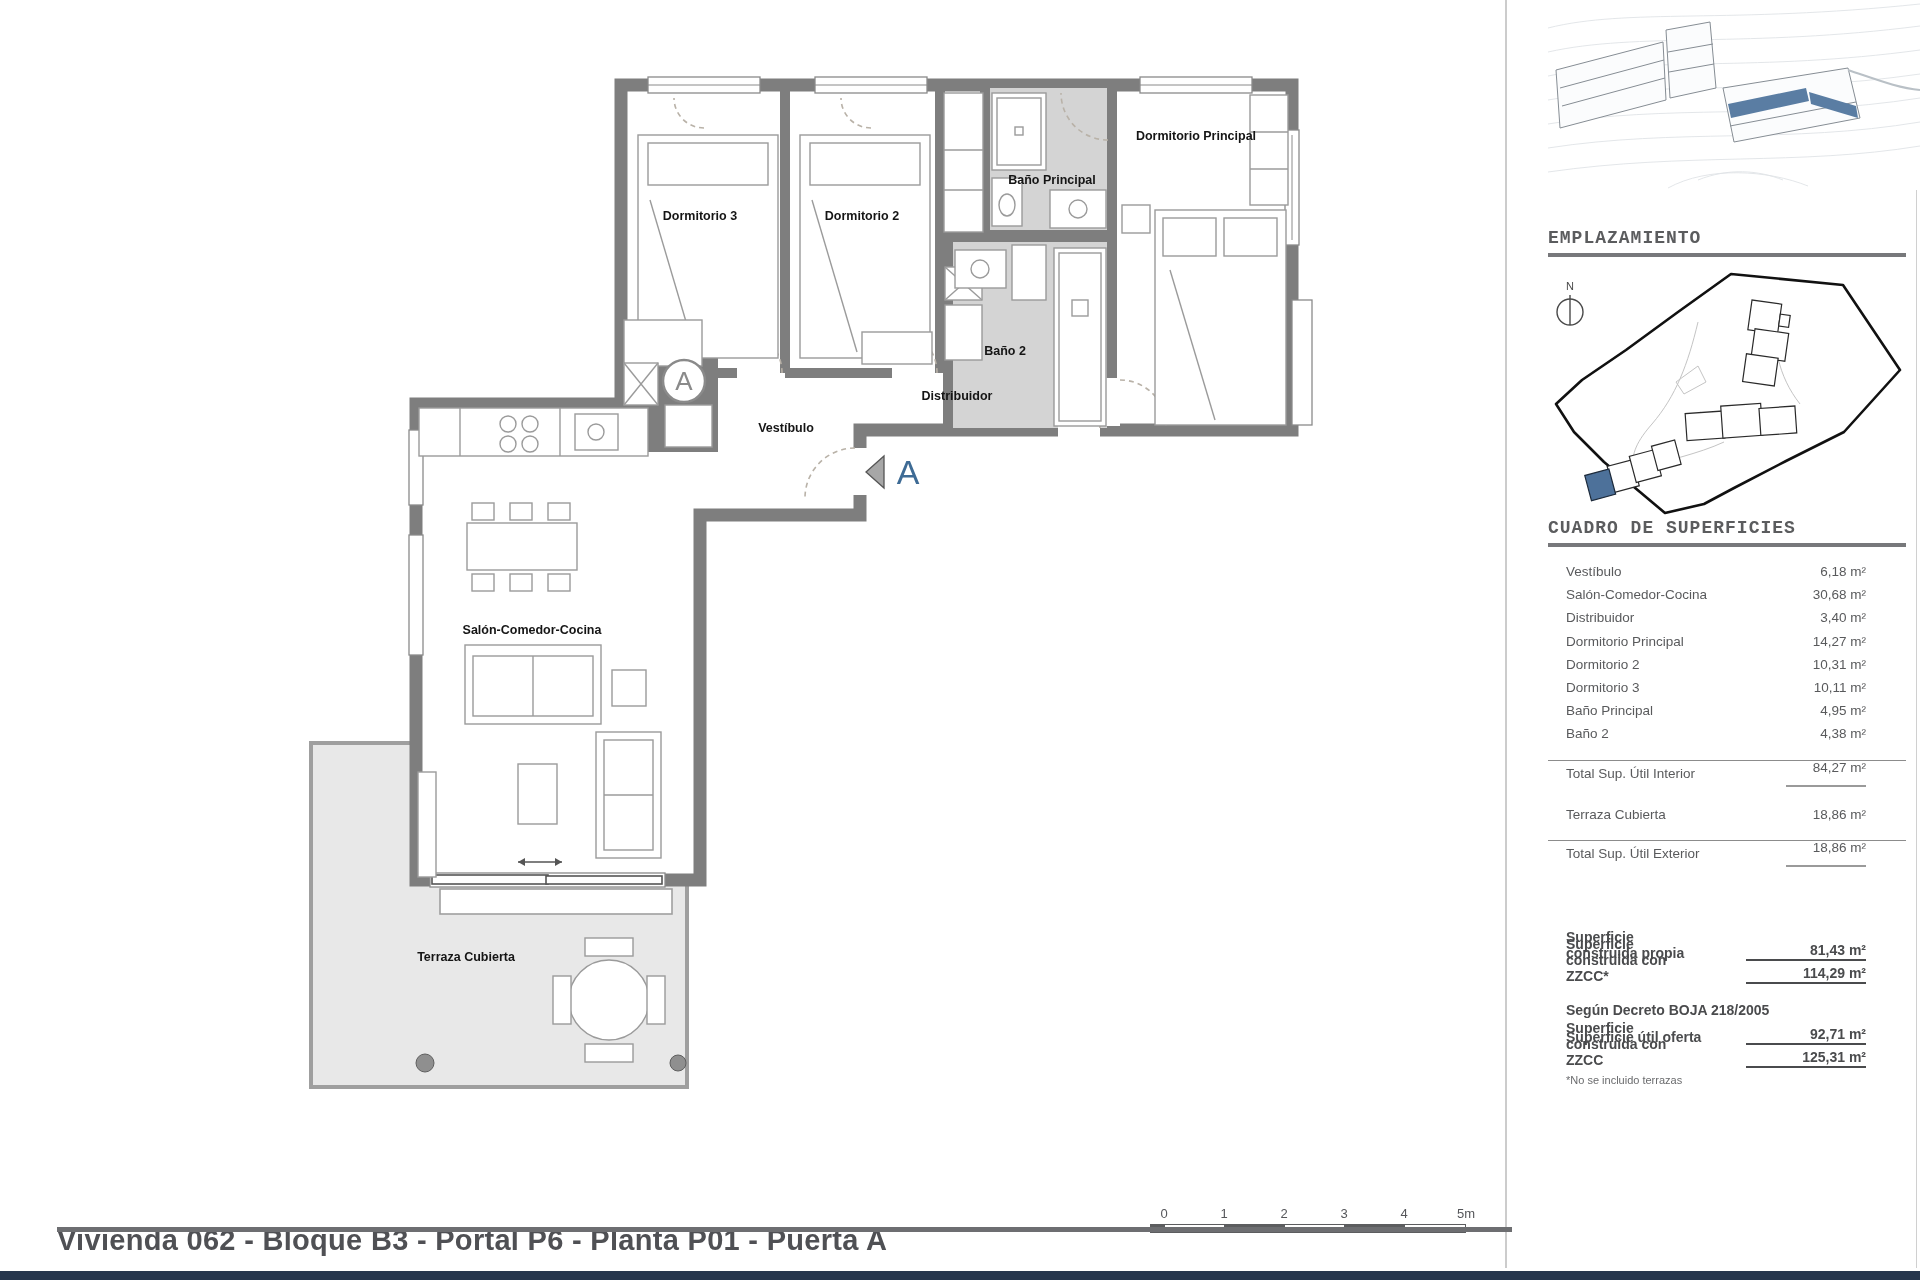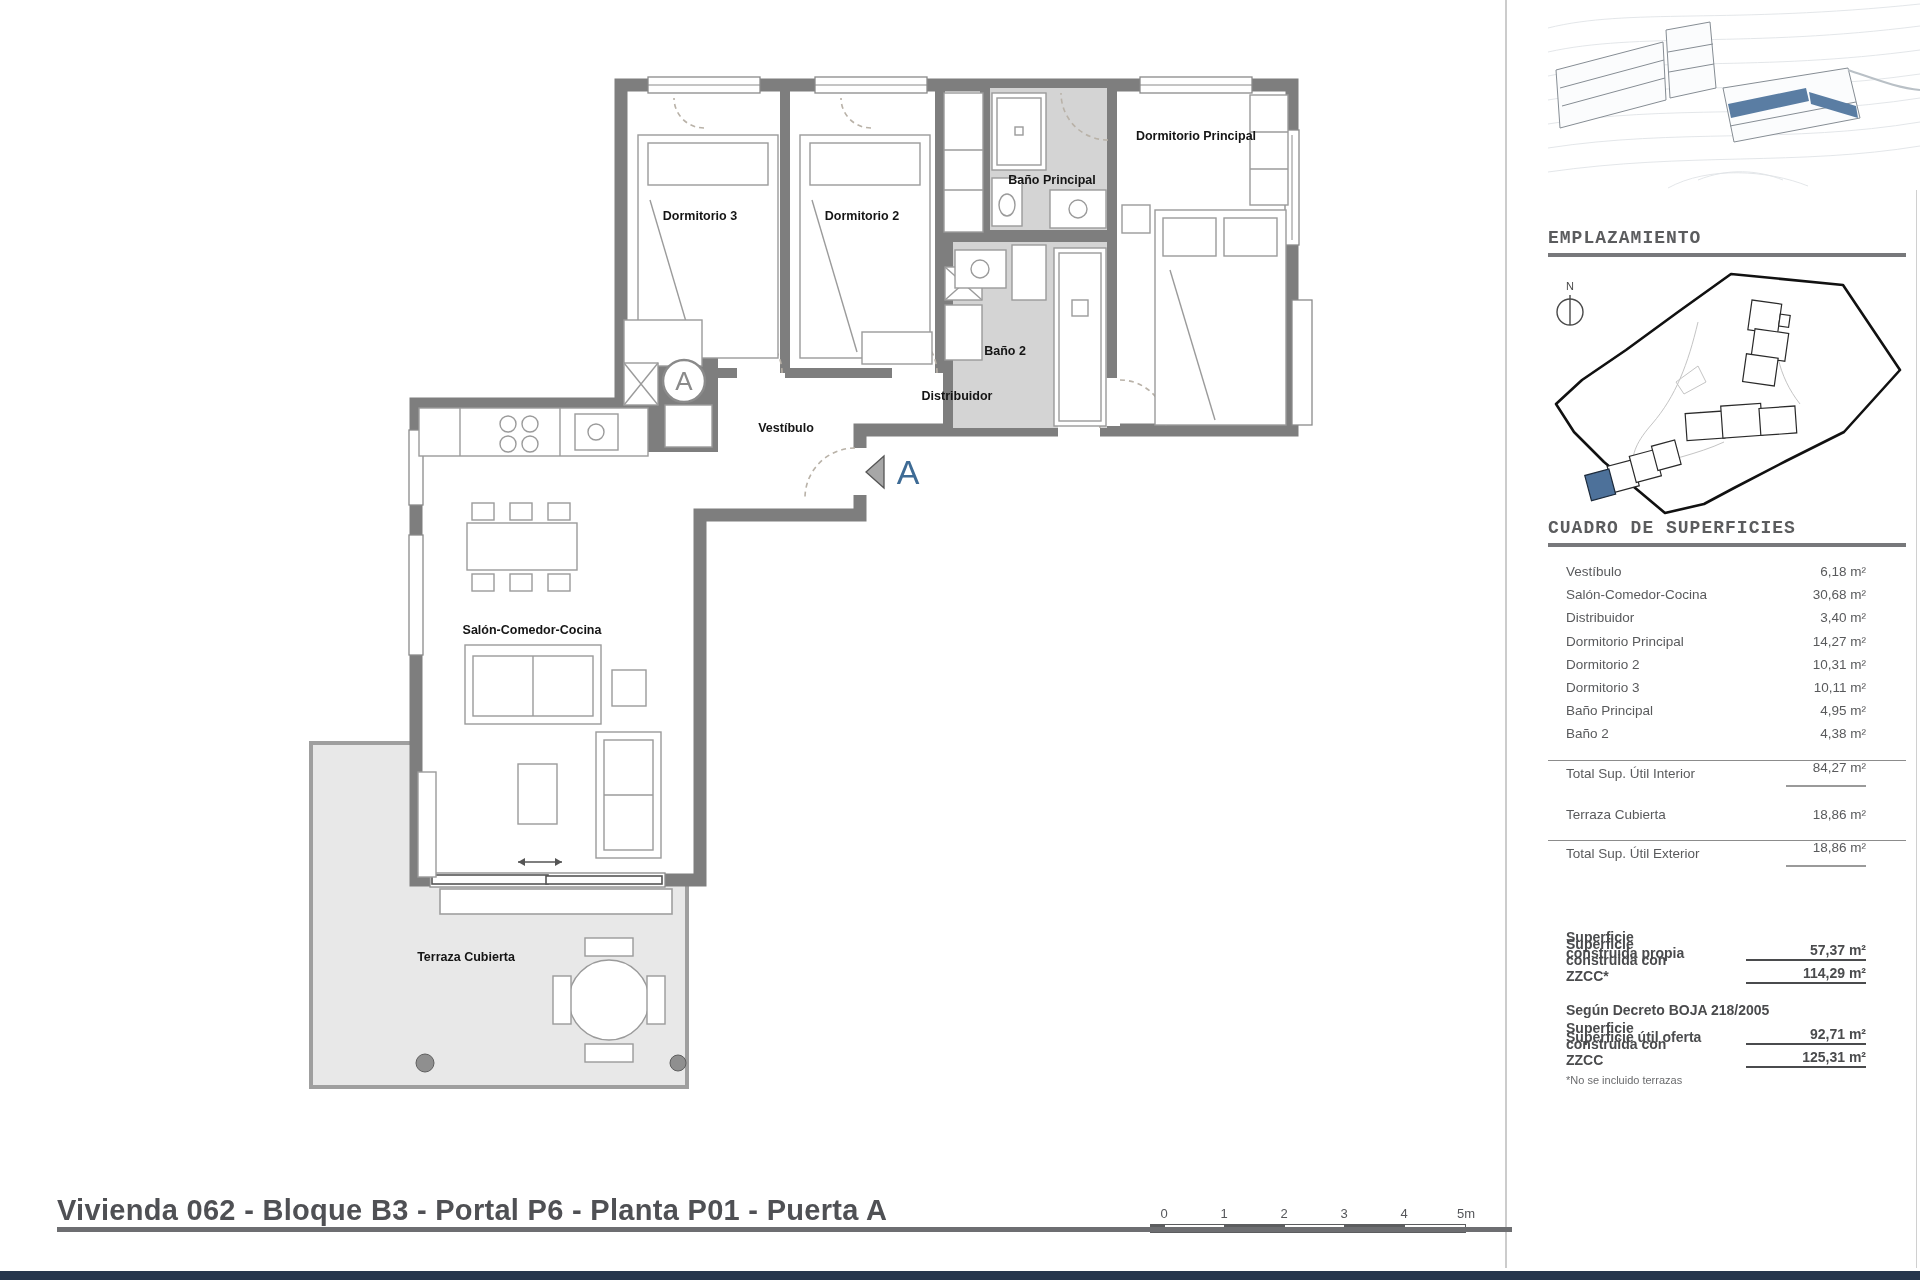--- a/index.html
+++ b/index.html
@@ -25,21 +25,21 @@
 
   .summary{left:1548px;top:938px;width:358px;font-size:14px;font-weight:bold;color:#4a4b4d;}
   .srow{display:flex;justify-content:space-between;align-items:flex-end;
         height:23px;padding:0 40px 0 18px;gap:43px;}
   .srow .val{border-bottom:2px solid #4a4b4d;min-width:120px;text-align:right;padding-bottom:1px;}
   .sspacer{height:18px;}
   .sheader{padding:0 40px 4px 18px;}
   .footnote{padding:6px 40px 0 18px;font-size:11px;font-weight:normal;color:#6a6b6d;}
 
   
-  .main-title{left:57px;top:1194px;width:1100px;font-size:29px;font-weight:bold;
+  .main-title{left:57px;top:1224px;width:1100px;font-size:29px;font-weight:bold;
               color:#4f5054;letter-spacing:0.3px;white-space:nowrap;}
   .title-rule{left:57px;top:1227px;width:1455px;height:5px;background:#6d6e71;}
   .disclaimer{left:57px;top:1237px;width:1460px;font-size:12.8px;line-height:15.5px;
               color:#434446;white-space:nowrap;overflow:hidden;}
   .navybar{left:0;bottom:0;width:1920px;height:9px;background:#26364d;}
 
   .scalebar{left:1164px;top:1206px;width:330px;height:30px;}
   .scalebar .lbl{position:absolute;top:0;font-size:13px;color:#55565a;transform:translateX(-50%);}
   .scalebar .seg{position:absolute;top:18px;height:7px;border:1px solid #5c5d5f;}
   .seg.dark{background:#5c5d5f;} .seg.lite{background:#ffffff;}
@@ -371,21 +371,21 @@
     </div>
   <div class="trow">
     <span>Total Sup. Útil Exterior</span>
     <span class="val">18,86 m²</span>
     </div>
 </div>
 
 <div class="abs summary">
   <div class="srow">
     <span>Superficie construida propia</span>
-    <span class="val">57,37 m²</span>
+    <span class="val">81,43 m²</span>
     </div>
   <div class="srow">
     <span>Superficie construida con ZZCC*</span>
     <span class="val">114,29 m²</span>
     </div>
   <div class="sspacer"></div>
   <div class="sheader">Según Decreto BOJA 218/2005</div>
   <div class="srow">
     <span>Superficie útil oferta</span>
     <span class="val">92,71 m²</span>

